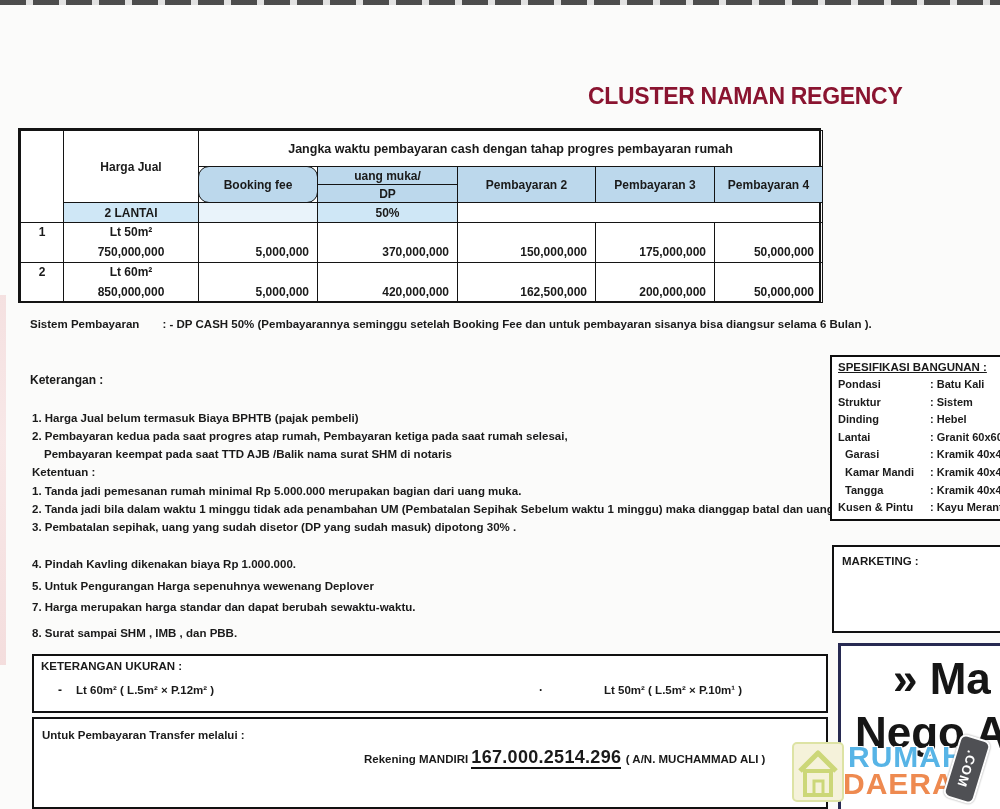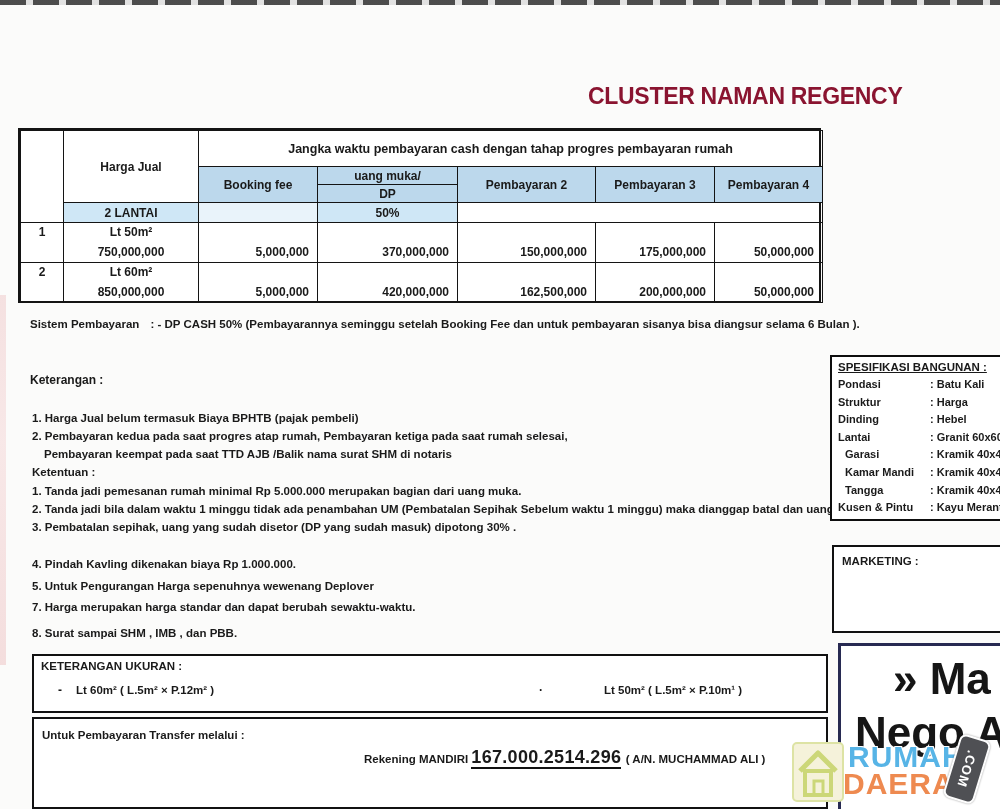--- a/index.html
+++ b/index.html
@@ -86,21 +86,21 @@
 <div class="abs page-title">CLUSTER NAMAN REGENCY</div>
 
 <div class="abs ptable">
 
   <div class="cell" style="left:0;top:0;width:44px;height:93px;background:#fff;"></div>
 
   <div class="cell" style="left:43px;top:0;width:136px;height:73px;">Harga Jual</div>
 
   <div class="cell" style="left:178px;top:0;width:625px;height:37px;font-size:12.5px;">Jangka waktu pembayaran cash dengan tahap progres pembayaran rumah</div>
 
-  <div class="cell blue" style="left:178px;top:36px;width:120px;height:37px;">Booking fee</div>
+  <div class="cell blue" style="left:178px;top:36px;width:120px;height:37px;border-radius:11px;">Booking fee</div>
   <div class="cell blue stack" style="left:297px;top:36px;width:141px;height:37px;">
     <div>uang muka/</div>
     <div>DP</div>
   </div>
   <div class="cell blue" style="left:437px;top:36px;width:139px;height:37px;">Pembayaran 2</div>
   <div class="cell blue" style="left:575px;top:36px;width:120px;height:37px;">Pembayaran 3</div>
   <div class="cell blue" style="left:694px;top:36px;width:109px;height:37px;">Pembayaran 4</div>
 
   <div class="cell lblue" style="left:43px;top:72px;width:136px;height:21px;">2 LANTAI</div>
   <div class="cell plblue" style="left:178px;top:72px;width:120px;height:21px;"></div>
@@ -125,21 +125,21 @@
   </div>
   <div class="cell amount-cell" style="left:178px;top:132px;width:120px;height:41px;">5,000,000</div>
   <div class="cell amount-cell" style="left:297px;top:132px;width:141px;height:41px;">420,000,000</div>
   <div class="cell amount-cell" style="left:437px;top:132px;width:139px;height:41px;">162,500,000</div>
   <div class="cell amount-cell" style="left:575px;top:132px;width:120px;height:41px;">200,000,000</div>
   <div class="cell amount-cell" style="left:694px;top:132px;width:109px;height:41px;">50,000,000</div>
 </div>
 
 <div class="abs line" style="left:30px;top:318px;">
   <span class="sp-label">Sistem  Pembayaran</span>
-  <span style="margin-left:8px;">:  - DP CASH 50%  (Pembayarannya seminggu setelah Booking Fee dan untuk pembayaran sisanya bisa diangsur selama 6 Bulan ).</span>
+  <span style="margin-left:20px;">:  - DP CASH 50%  (Pembayarannya seminggu setelah Booking Fee dan untuk pembayaran sisanya bisa diangsur selama 6 Bulan ).</span>
 </div>
 
 <div class="abs line" style="left:30px;top:373px;font-size:12px;">Keterangan :</div>
 <div class="abs line" style="left:32px;top:412px;">1. Harga Jual belum termasuk Biaya BPHTB (pajak pembeli)</div>
 <div class="abs line" style="left:32px;top:430px;">2. Pembayaran kedua pada saat progres atap rumah, Pembayaran ketiga pada saat rumah selesai,</div>
 <div class="abs line" style="left:44px;top:448px;">Pembayaran keempat pada saat TTD AJB /Balik nama surat SHM di notaris</div>
 <div class="abs line" style="left:32px;top:466px;">Ketentuan :</div>
 <div class="abs line" style="left:32px;top:485px;">1. Tanda jadi pemesanan rumah minimal Rp 5.000.000 merupakan bagian dari uang muka.</div>
 <div class="abs line" style="left:32px;top:503px;">2. Tanda jadi bila dalam waktu 1 minggu tidak ada penambahan UM (Pembatalan Sepihak Sebelum waktu 1 minggu) maka dianggap batal dan uang muka hangus</div>
 <div class="abs line" style="left:32px;top:521px;">3. Pembatalan sepihak, uang yang sudah disetor (DP yang sudah masuk) dipotong 30% .</div>
@@ -149,21 +149,21 @@
 <div class="abs line" style="left:32px;top:627px;">8. Surat sampai SHM , IMB , dan PBB.</div>
 
 <div class="abs spec-box">
   <div class="spec-title">SPESIFIKASI BANGUNAN :</div>
   <div class="spec-row">
     <span class="sl">Pondasi</span>
     <span>: Batu Kali</span>
   </div>
   <div class="spec-row">
     <span class="sl">Struktur</span>
-    <span>: Harga</span>
+    <span>: Sistem</span>
   </div>
   <div class="spec-row">
     <span class="sl">Dinding</span>
     <span>: Hebel</span>
   </div>
   <div class="spec-row">
     <span class="sl">Lantai</span>
     <span>: Granit 60x60</span>
   </div>
   <div class="spec-row ind">

